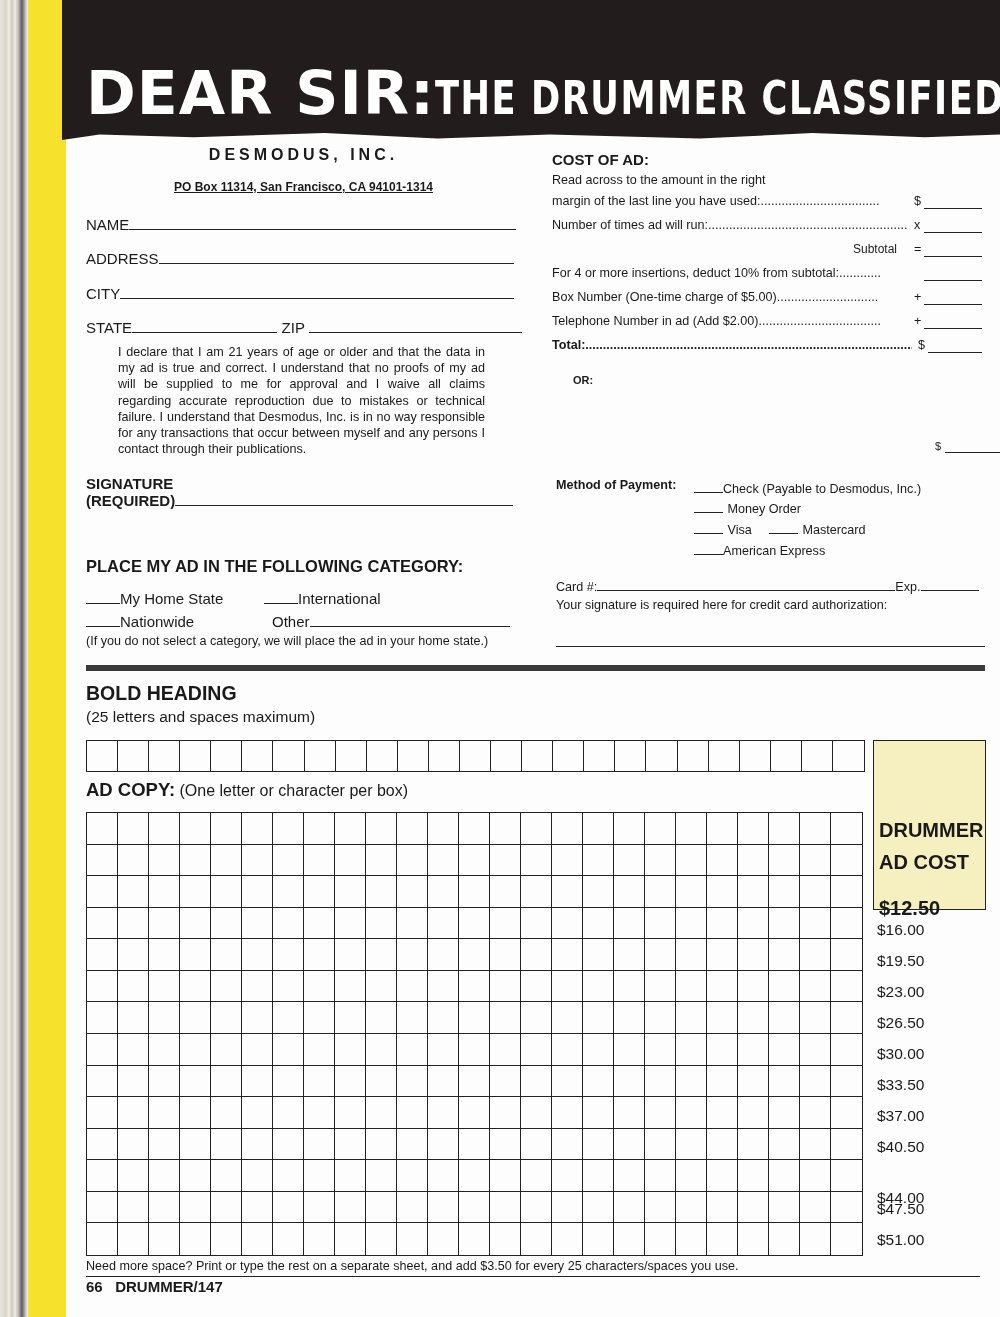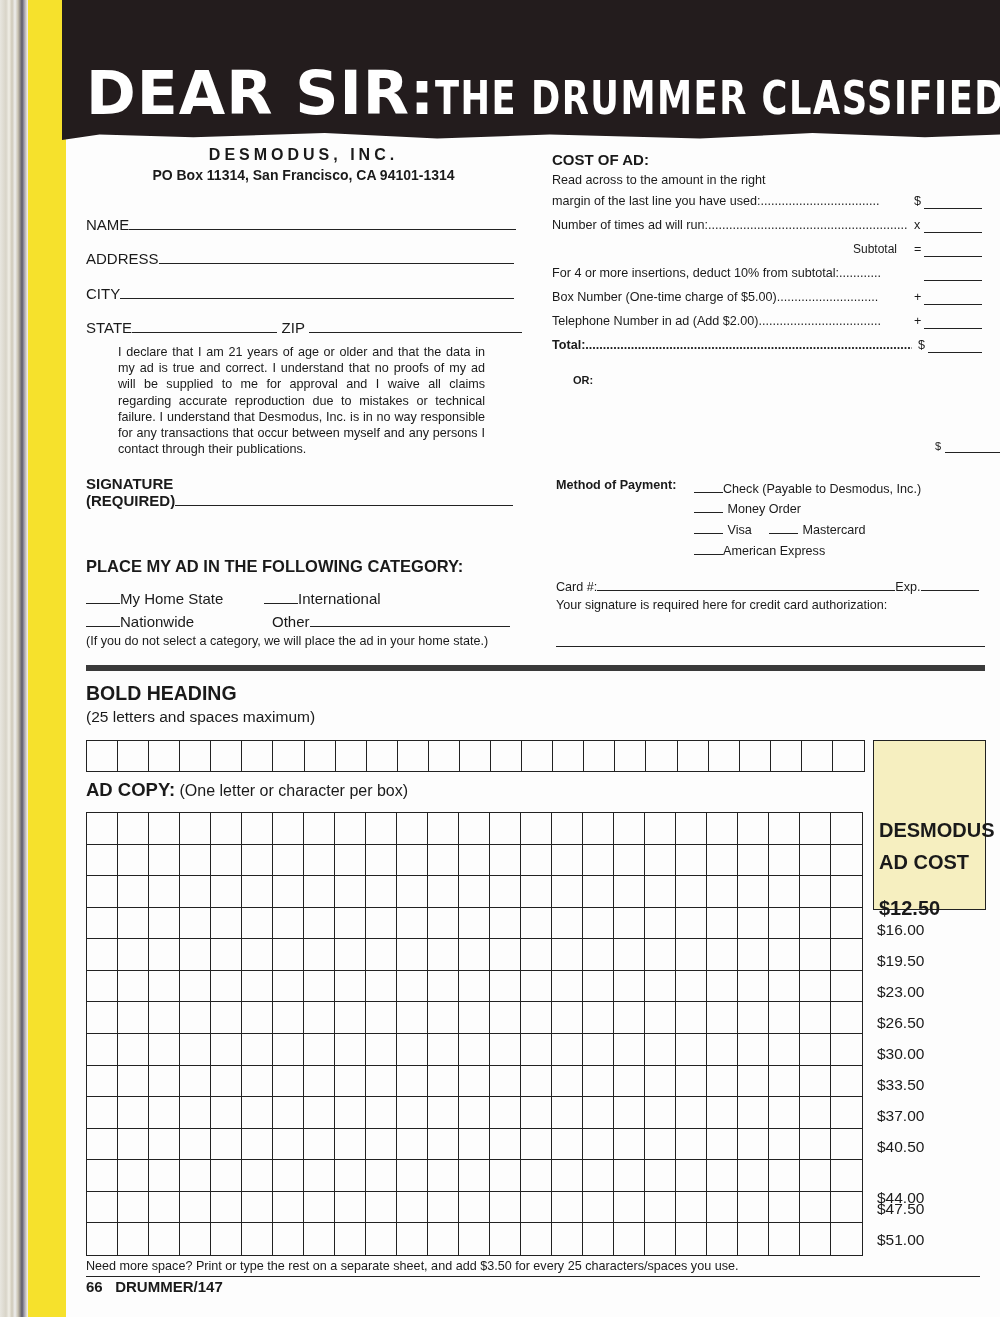--- a/index.html
+++ b/index.html
@@ -17,21 +17,21 @@
     clip-path: polygon(0 0, 100% 0, 100% 96%, 92% 98%, 80% 95%, 68% 99%, 52% 96%, 40% 99%, 28% 95%, 14% 98%, 4% 96%, 0 100%); }
   .banner-title { position: absolute; left: 86px; top: 58px; white-space: nowrap; color: #fff; }
   .banner-title .big { font-family: "DejaVu Sans", sans-serif; font-weight: bold; font-size: 60px; letter-spacing: 1px; }
   .banner-title .small { font-family: "DejaVu Sans", sans-serif; font-weight: bold; font-size: 47px; letter-spacing: 2px; transform: scaleX(0.75); display: inline-block; transform-origin: left center; }
 
   .abs { position: absolute; white-space: nowrap; }
   .line { display: inline-block; border-bottom: 1px solid #222; vertical-align: baseline; }
 
   
   .company { left: 86px; top: 146px; width: 435px; text-align: center; font-weight: bold; font-size: 16px; letter-spacing: 4px; }
-  .address { left: 86px; top: 167px; width: 435px; text-align: center; font-weight: bold; font-size: 14px; }
+  .address { left: 86px; top: 180px; width: 435px; text-align: center; font-weight: bold; font-size: 12px; text-decoration: underline; }
   .field-label { font-size: 15px; }
   .decl { left: 118px; top: 344px; width: 367px; white-space: normal; font-size: 12.6px; line-height: 16.2px; text-align: justify; }
   .sig-label { left: 86px; top: 475px; font-weight: bold; font-size: 15px; line-height: 17px; }
   .cat-title { left: 86px; top: 557px; font-weight: bold; font-size: 16.5px; }
   .cat-opt { font-size: 15px; }
   .cat-note { left: 86px; top: 634px; font-size: 12.6px; }
 
   
   .cost-title { left: 552px; top: 151px; font-weight: bold; font-size: 15px; }
   .cost-row { position: absolute; left: 552px; width: 430px; font-size: 12.6px; white-space: nowrap; }
@@ -574,21 +574,21 @@
     <div></div>
     <div></div>
     <div></div>
     <div></div>
     <div></div>
     <div></div>
     <div></div>
   </div>
 
 <div class="min-box">
-  <span class="t" style="top:78px;">DESMODUS</span>
+  <span class="t" style="top:78px;">DRUMMER</span>
   <span class="t" style="top:110px;">AD COST</span>
   <span class="t" style="top:156px;">$12.50</span>
 </div>
 
 <div class="price" style="top:921px;">$16.00</div>
 <div class="price" style="top:952px;">$19.50</div>
 <div class="price" style="top:983px;">$23.00</div>
 <div class="price" style="top:1014px;">$26.50</div>
 <div class="price" style="top:1045px;">$30.00</div>
 <div class="price" style="top:1076px;">$33.50</div>

